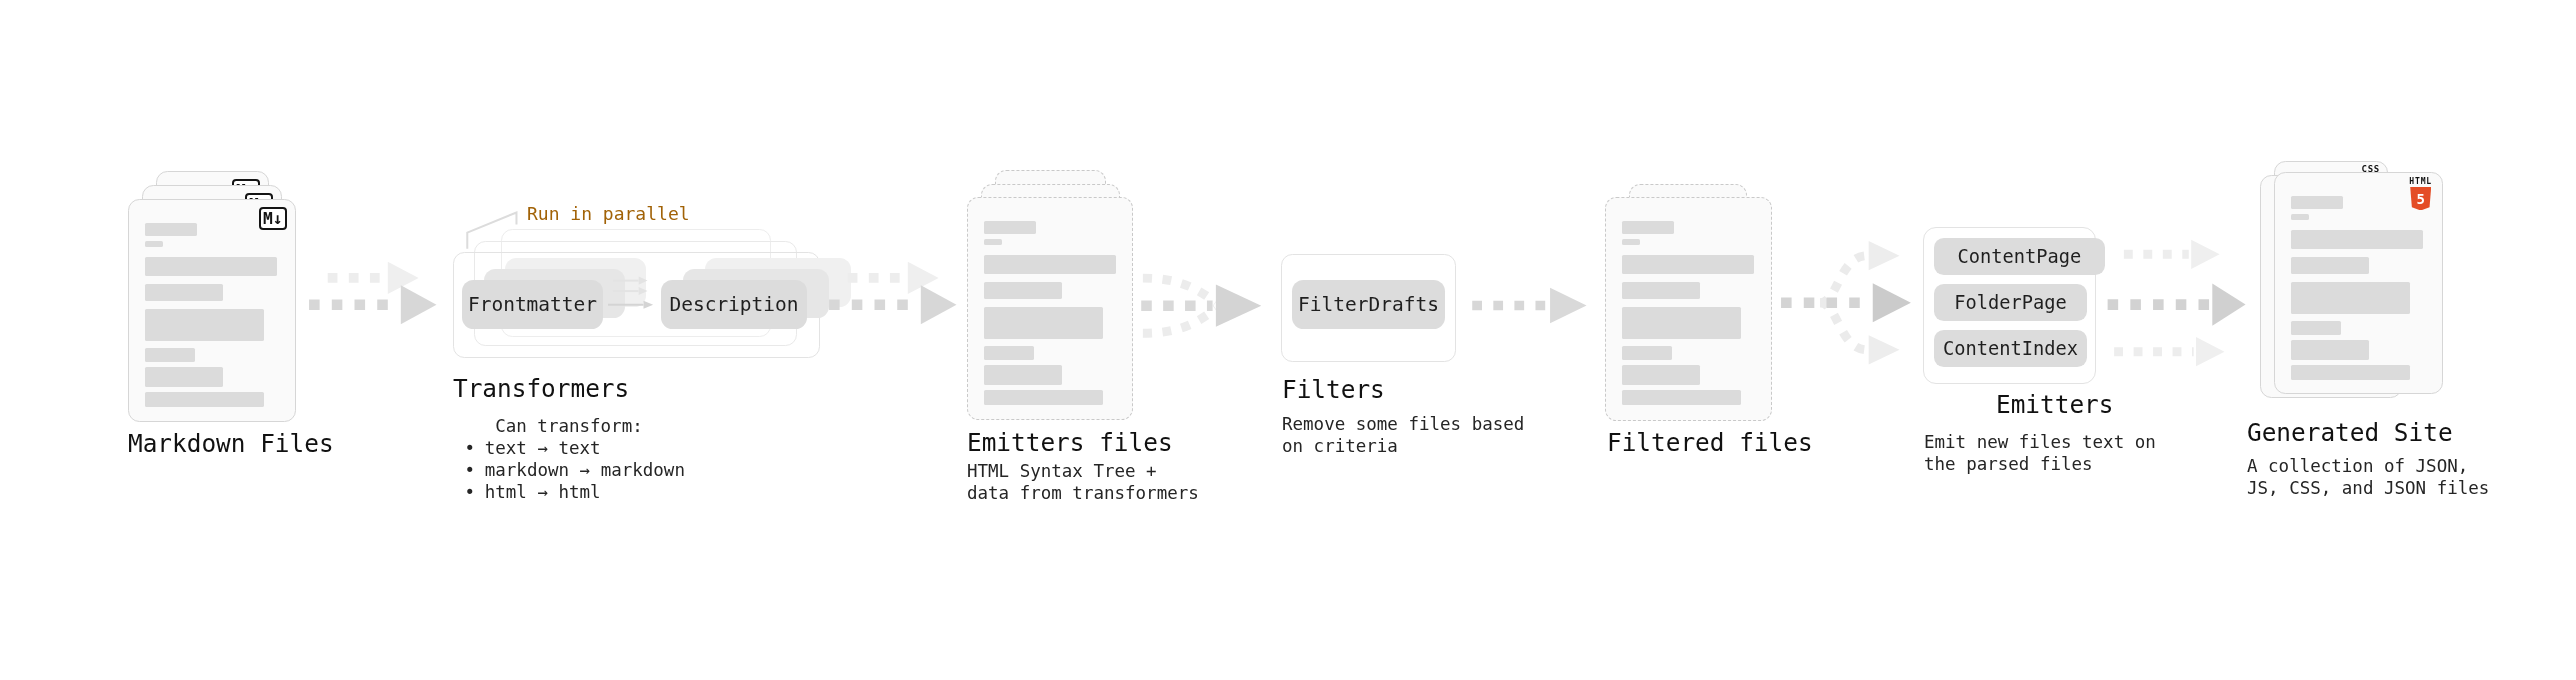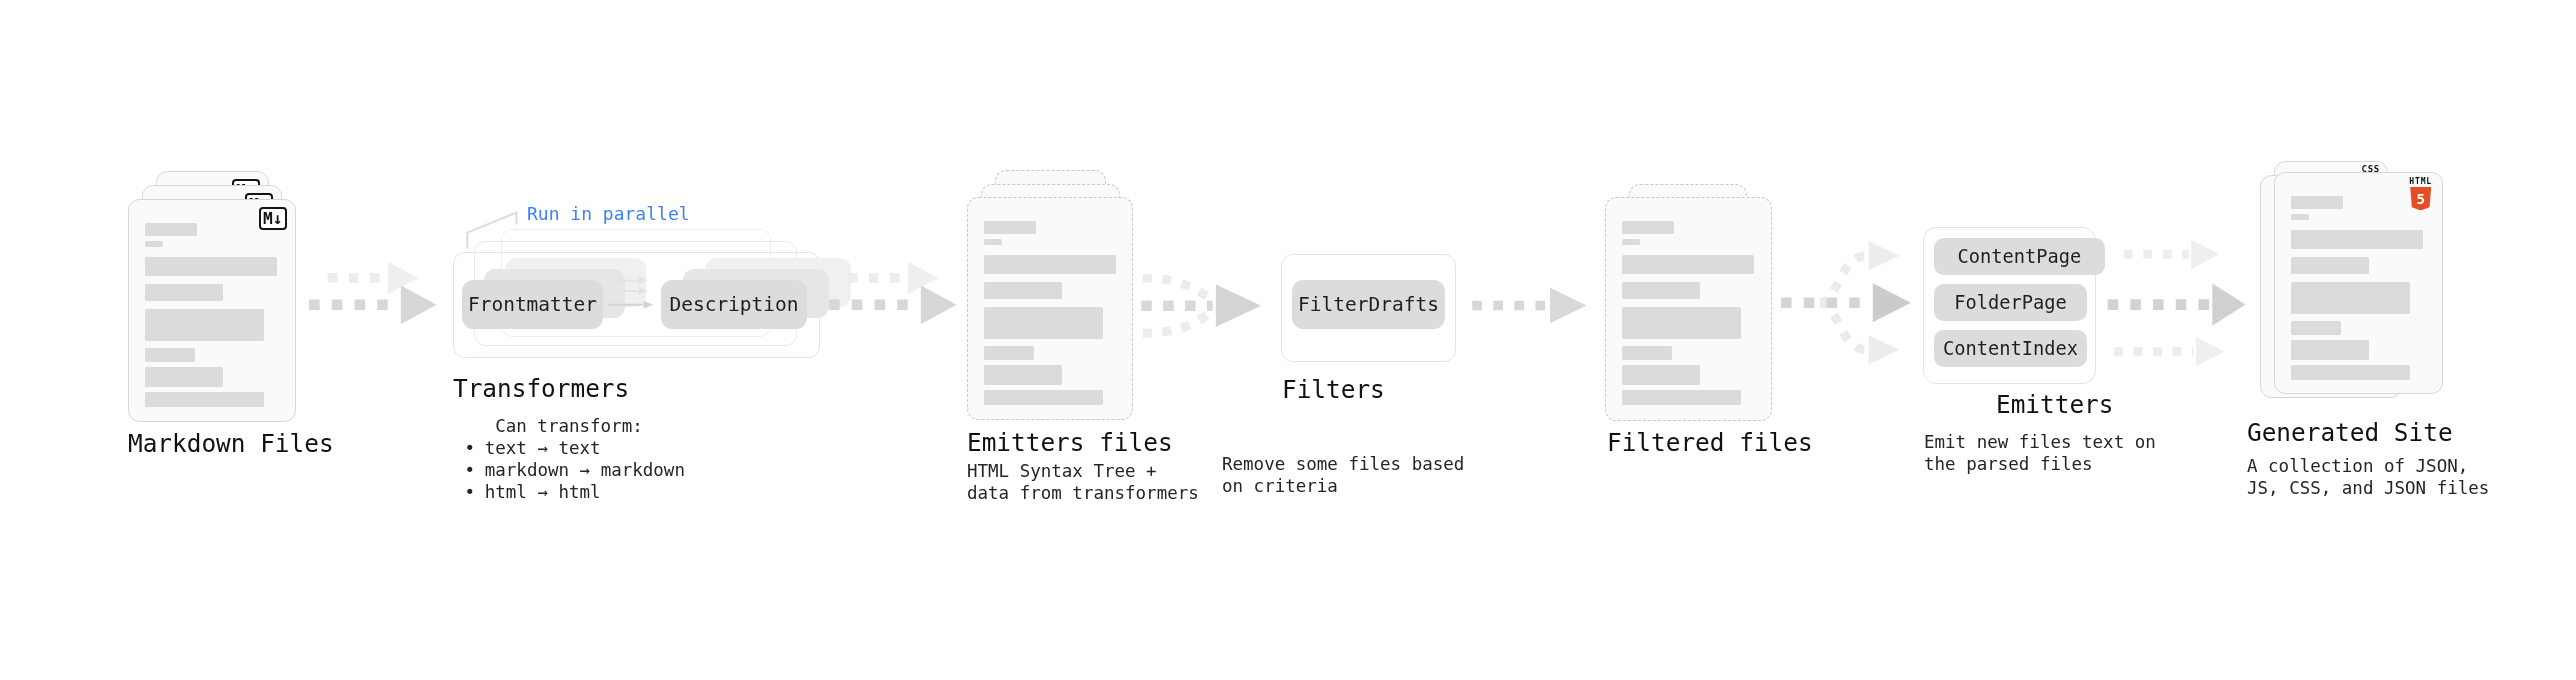--- a/index.html
+++ b/index.html
@@ -20,21 +20,21 @@
   .b7{width:78px;height:19.5px;margin:0 0 5.7px;}
   .b8{width:119px;height:14.6px;margin:0;}
 
   .md-badge{position:absolute;top:6.5px;right:8.1px;background:#fff;border:2.4px solid #141414;
             border-radius:4.1px;font-weight:bold;font-size:16.3px;line-height:19.5px;padding:0 2.4px;color:#141414;}
 
   
   .title{position:absolute;font-size:24.4px;color:#111;white-space:nowrap;}
   .body-text{position:absolute;font-size:17.5px;line-height:22px;color:#252525;white-space:nowrap;}
   .bullet-row{display:flex;gap:9.8px;padding-left:11.4px;}
-  .note{position:absolute;font-size:18px;color:#3b82f6;white-space:nowrap;}
+  .note{position:absolute;font-size:18px;color:#a16207;white-space:nowrap;}
 
   
   .frame{position:absolute;border:1.6px solid #e3e3e3;border-radius:11.4px;background:transparent;}
   .frame.filled{background:#fff;}
   .pill{position:absolute;background:#dcdcdc;border-radius:11.4px;display:flex;align-items:center;
         justify-content:center;font-size:19.5px;color:#1f1f1f;white-space:nowrap;}
   .pill.echo1{background:#e6e6e6;}
   .pill.echo2{background:#f0f0f0;}
   .pill.small{border-radius:9.8px;font-size:18.7px;}
 
@@ -167,21 +167,21 @@
     <path d="M 8,10 C 58,10 78,26 98,40" fill="none" stroke="#ececec" stroke-width="11" stroke-dasharray="11 13"></path>
     <path d="M 8,78 C 58,78 78,62 98,48" fill="none" stroke="#ececec" stroke-width="11" stroke-dasharray="11 13"></path>
     <line x1="6" y1="44" x2="94" y2="44" stroke="#d9d9d9" stroke-width="13" stroke-dasharray="13 14"></line>
     <polygon points="98,18 154,44 98,70" fill="#d4d4d4"></polygon>
   </svg>
 
   <div>
     <div class="frame filled" style="left:1281px;top:254px;width:173px;height:106px;"></div>
     <div class="pill" style="left:1292px;top:280px;width:153px;height:49px;">FilterDrafts</div>
     <div class="title" style="left:1282px;top:375px;">Filters</div>
-    <div class="body-text" style="left:1222px;top:413px;margin-top:40px;">
+    <div class="body-text" style="left:1282px;top:413px;">
       <div>Remove some files based</div>
       <div>on criteria</div>
     </div>
   </div>
 
   <svg style="left:1469px;top:286px;" width="120" height="39" viewBox="0 0 148 48">
     <line x1="4" y1="24" x2="96" y2="24" stroke="#d7d7d7" stroke-width="12" stroke-dasharray="12 14"></line>
     <polygon points="100,2 145,24 100,46" fill="#d9d9d9"></polygon>
   </svg>
 

